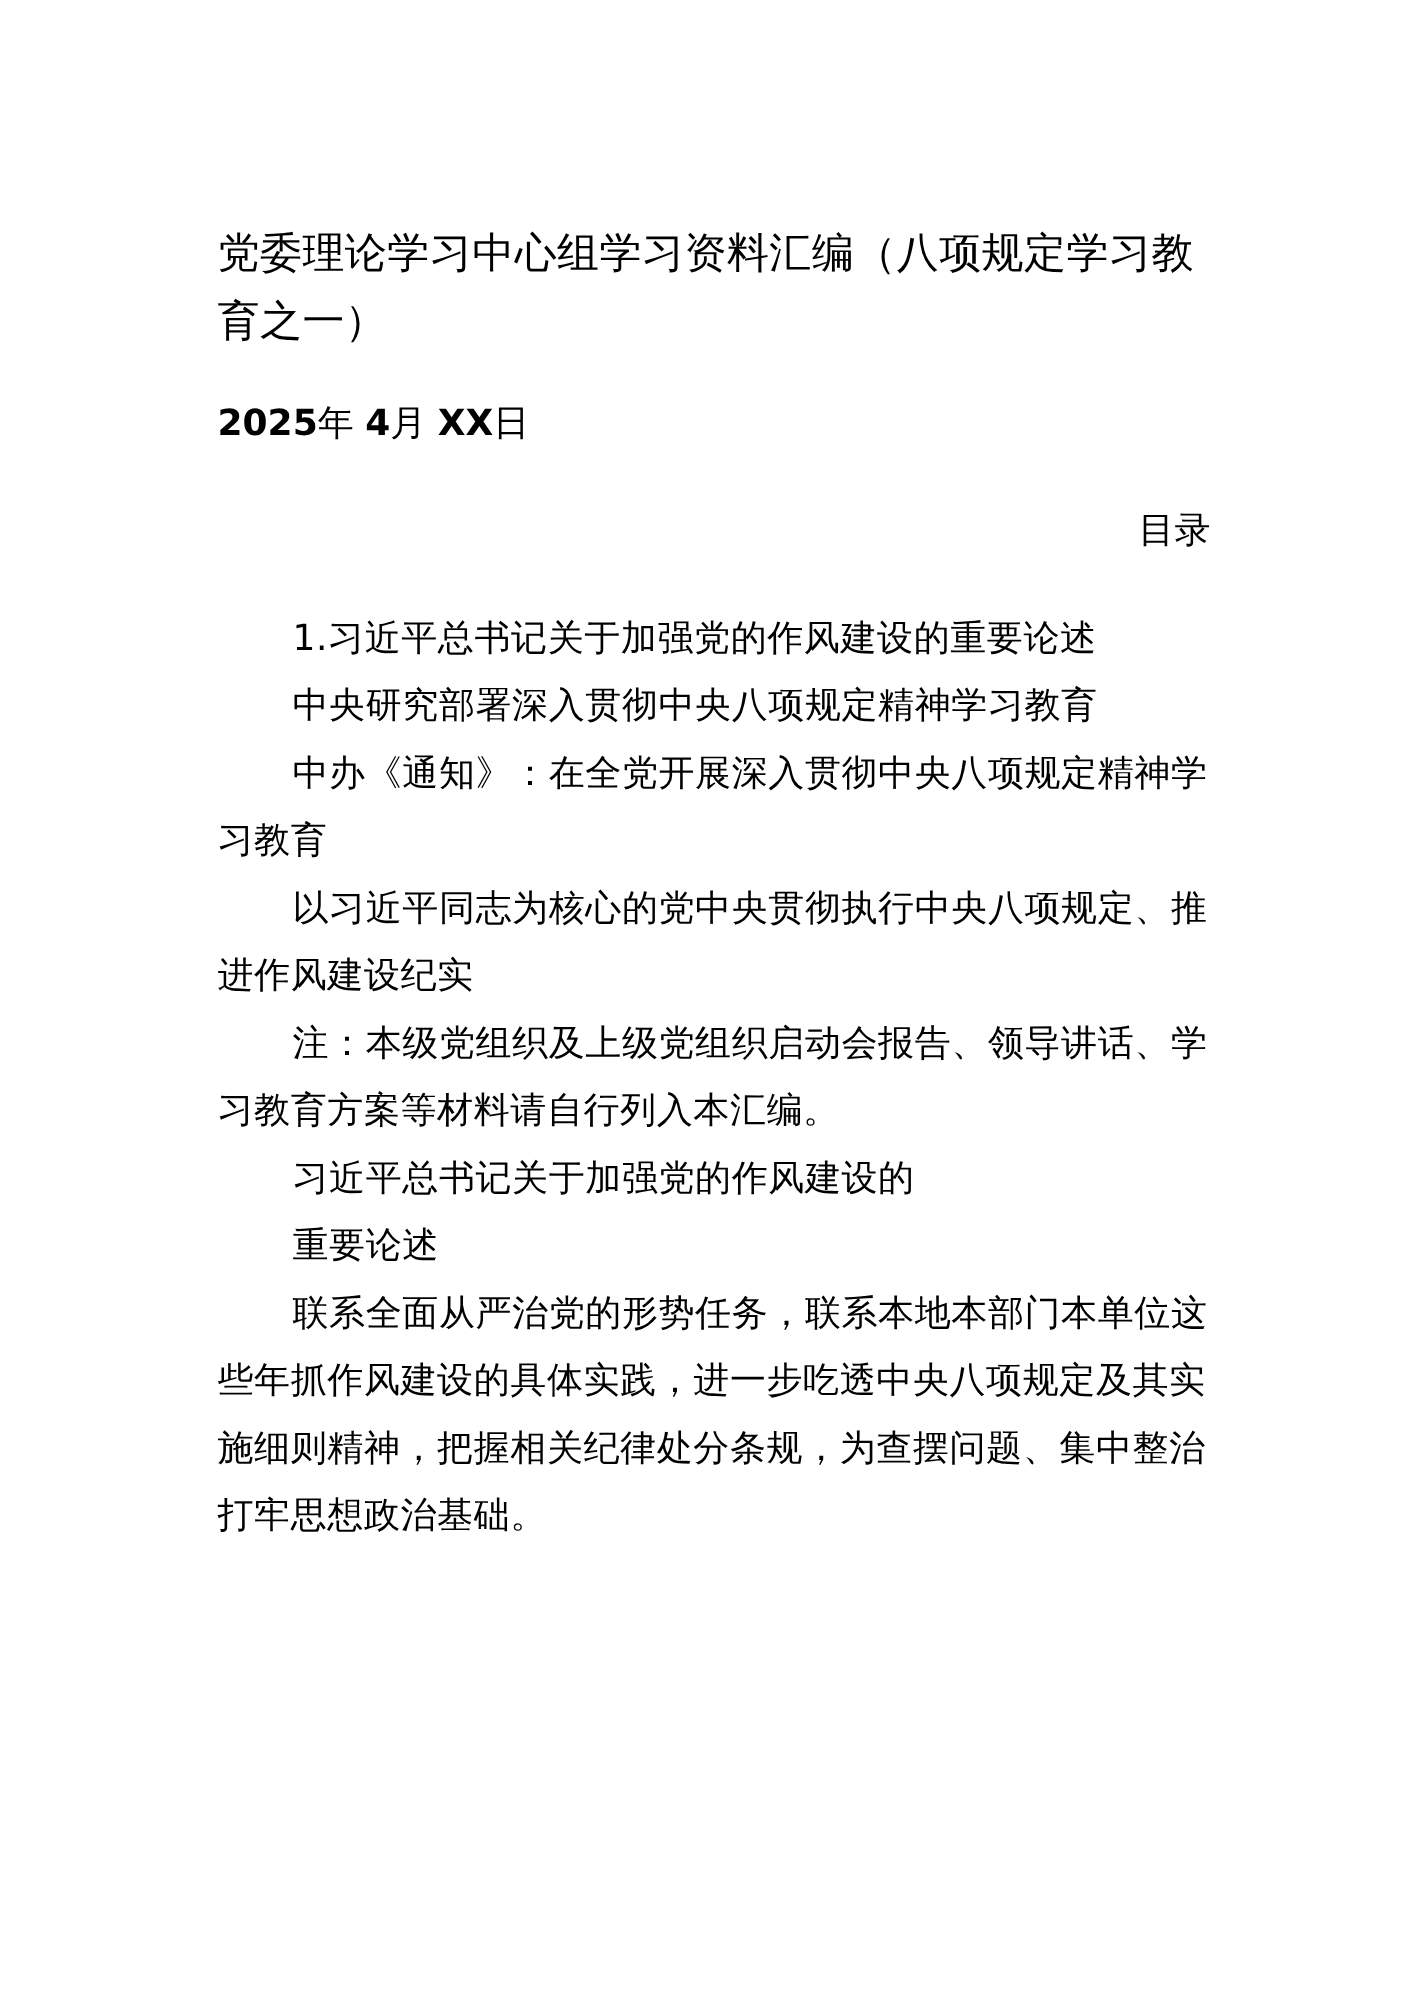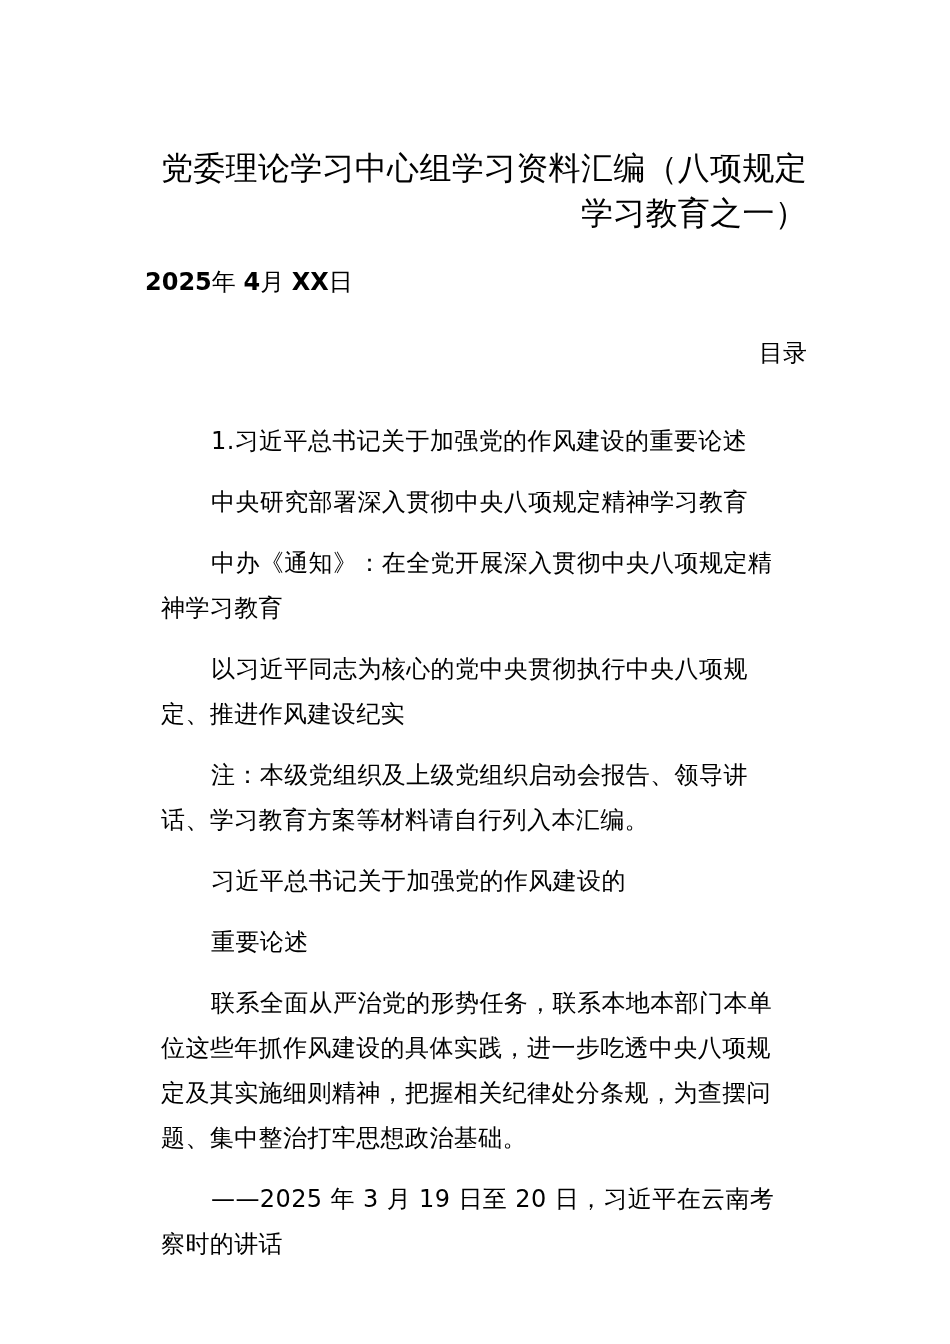--- a/index.html
+++ b/index.html
@@ -19,22 +19,22 @@
       position: absolute;
       left: 145px;
       top: 0;
       width: 662px;
     }
     .title {
       position: absolute;
       left: 0;
       width: 662px;
       top: 146px;
-      text-align: right;
-      font-size: 32px;
+      text-align: left;
+      font-size: 28px;
       line-height: 45px;
       letter-spacing: 0.3px;
     }
     .date {
       position: absolute;
       left: 0;
       width: 662px;
       top: 262px;
       text-align: left;
       font-size: 24px;
@@ -52,21 +52,21 @@
     }
     .body {
       position: absolute;
       left: 0;
       top: 403px;
       width: 662px;
       font-size: 24px;
       line-height: 45px;
     }
     .para {
-      margin: 16px;
+      margin: 0;
       text-indent: 50px;
       letter-spacing: 0.4px;
       word-break: break-all;
     }
   </style>
 </head>
 <body>
 
 <div class="page">
   <div class="title">党委理论学习中心组学习资料汇编（八项规定学习教育之一）</div>
@@ -81,15 +81,14 @@
 
   <div class="body">
     <p class="para">1.习近平总书记关于加强党的作风建设的重要论述</p>
     <p class="para">中央研究部署深入贯彻中央八项规定精神学习教育</p>
     <p class="para">中办《通知》：在全党开展深入贯彻中央八项规定精神学习教育</p>
     <p class="para">以习近平同志为核心的党中央贯彻执行中央八项规定、推进作风建设纪实</p>
     <p class="para">注：本级党组织及上级党组织启动会报告、领导讲话、学习教育方案等材料请自行列入本汇编。</p>
     <p class="para">习近平总书记关于加强党的作风建设的</p>
     <p class="para">重要论述</p>
     <p class="para">联系全面从严治党的形势任务，联系本地本部门本单位这些年抓作风建设的具体实践，进一步吃透中央八项规定及其实施细则精神，把握相关纪律处分条规，为查摆问题、集中整治打牢思想政治基础。</p>
-    <p class="para">——2025 年 3 月 19 日至 20 日，习近平在云南考察时的讲话</p>
   </div>
 </div>
 
 </body></html>

